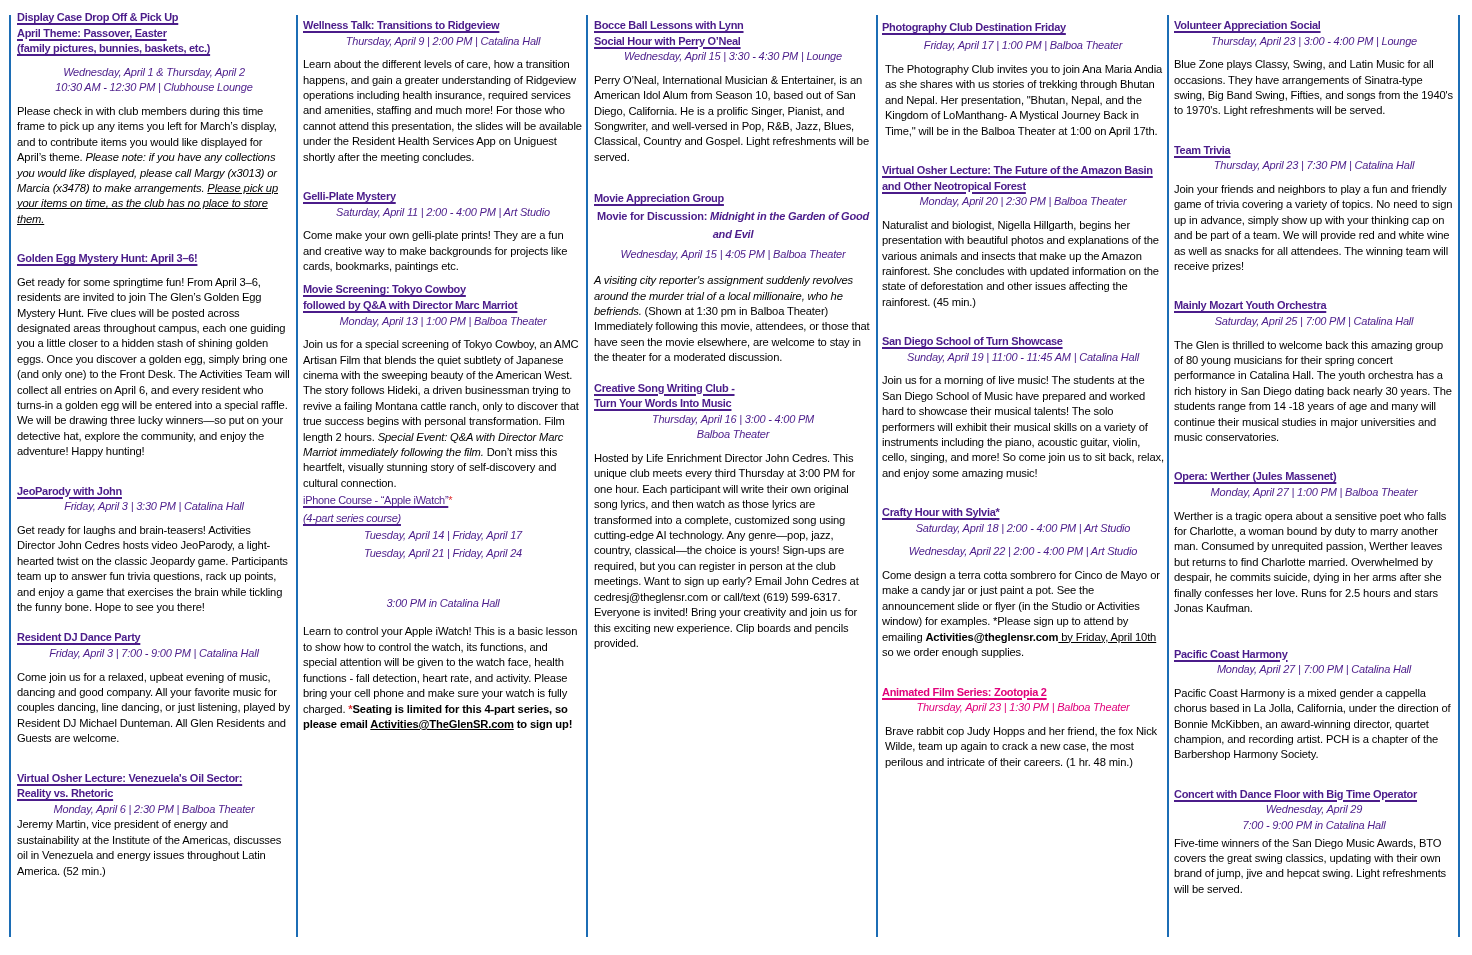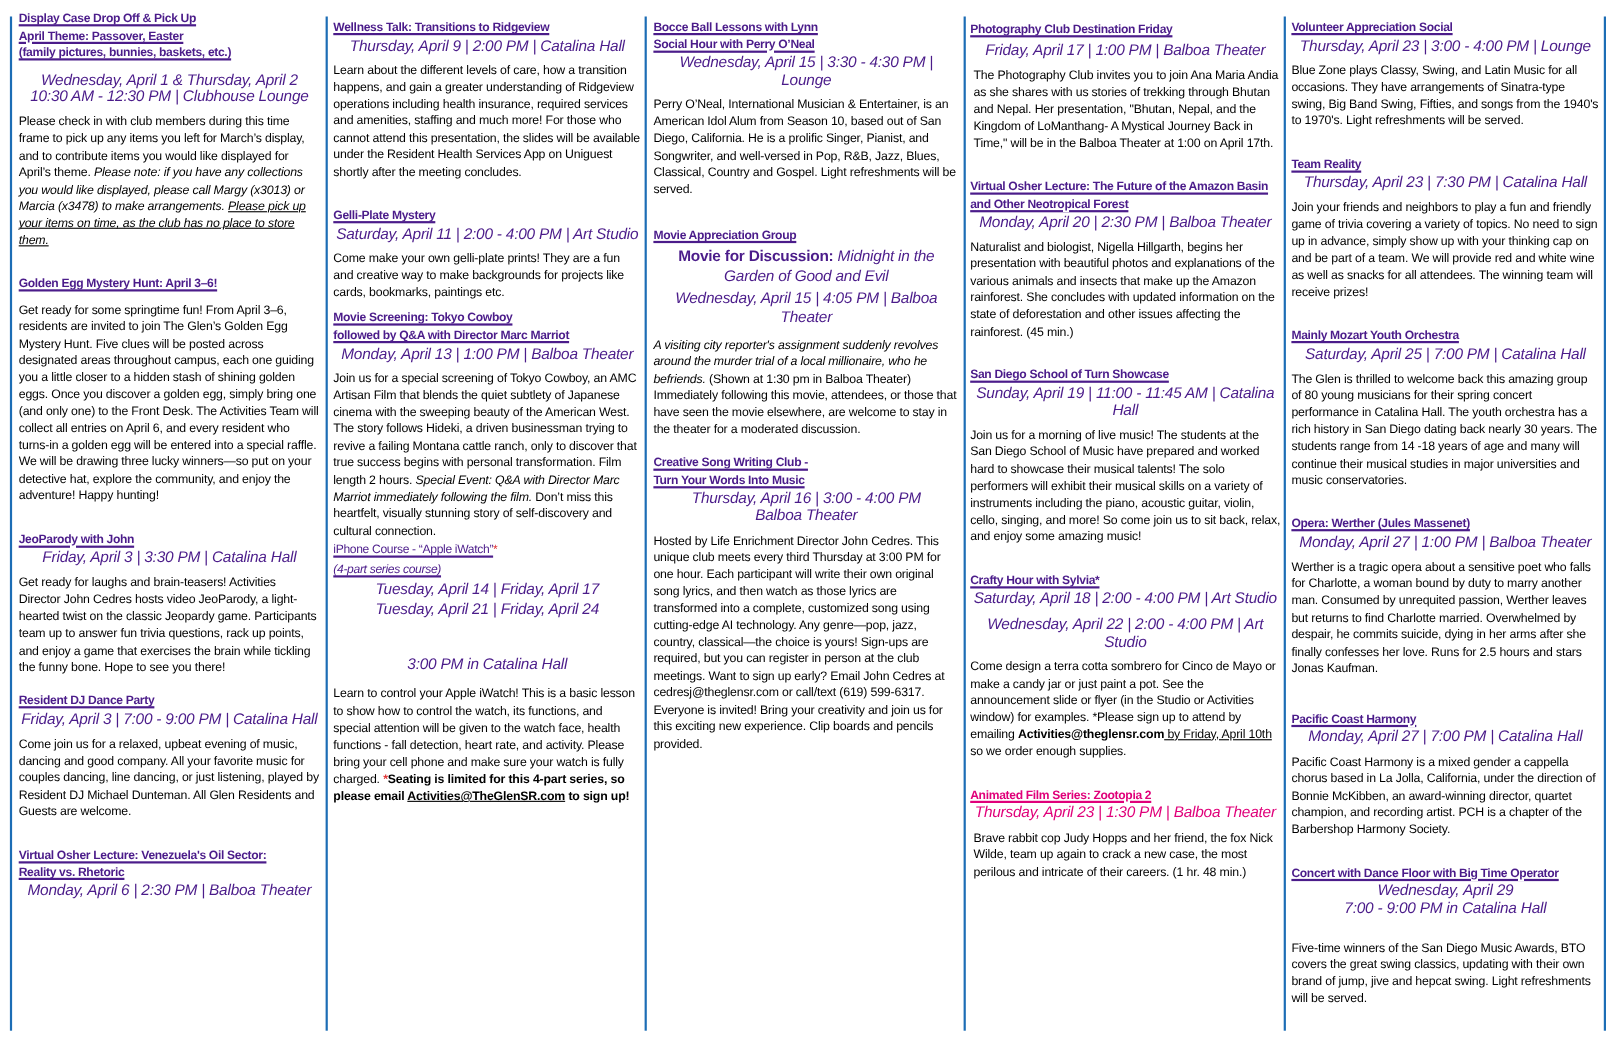--- a/index.html
+++ b/index.html
@@ -3,21 +3,21 @@
 <meta charset="utf-8">
 <style>
   * { box-sizing: border-box; margin: 0; padding: 0; }
   html, body { width: 1472px; height: 955px; background: #ffffff; overflow: hidden; }
   body { position: relative; font-family: "Liberation Sans", "DejaVu Sans", sans-serif; color: #000; }
   .vline { position: absolute; top: 15px; width: 2px; height: 922px; background: #1c6db5; }
   .col { position: absolute; top: 18px; font-size: 11.2px; line-height: 15.4px; letter-spacing: -0.15px; }
   .title-box { margin: 12px auto 10px auto; width: 202px; height: 37px; border: 1.5px solid #1c6db5; display: flex; align-items: center; justify-content: center; font-size: 19px; letter-spacing: 0; }
   .ev-title { color: #4b1c8a; font-weight: bold; text-decoration: underline; text-decoration-thickness: 1.5px; text-underline-offset: 2px; font-size: 11px; line-height: 15.6px; letter-spacing: -0.3px; }
   .ev-title.pink { color: #e0007a; }
-  .ev-meta { text-align: center; color: #4b1c8a; font-style: italic; font-size: 14px; line-height: 15.6px; letter-spacing: -0.2px; }
+  .ev-meta { text-align: center; color: #4b1c8a; font-style: italic; font-size: 11px; line-height: 15.6px; letter-spacing: -0.2px; }
   .ev-meta.pink { color: #e0007a; }
   .ev-meta.upright { font-style: normal; font-weight: bold; }
   .ev-meta .em { font-style: italic; }
   .body { margin-top: 8px; text-align: left; }
   .ital { font-style: italic; }
   .uline { text-decoration: underline; }
   .bold { font-weight: bold; }
   .red { color: #e03030; }
   .gap-s { height: 8px; }
   .gap-m { height: 15px; }
@@ -63,20 +63,21 @@
     <div class="ev-title">Resident DJ Dance Party</div>
     <div class="ev-meta">Friday, April 3 | 7:00  - 9:00 PM | Catalina Hall</div>
     <div class="body">Come join us for a relaxed, upbeat evening of music, dancing and good company. All your favorite music for couples dancing, line dancing, or just listening, played by Resident DJ Michael Dunteman. All Glen Residents and Guests are welcome.</div>
   </div>
   <div class="gap-l"></div>
 
   <div>
     <div class="ev-title">Virtual Osher Lecture: Venezuela's Oil Sector:</div>
     <div class="ev-title">Reality vs. Rhetoric</div>
     <div class="ev-meta">Monday, April 6 | 2:30 PM | Balboa Theater</div>
+    <div class="body" style="margin-top:0;">Jeremy Martin, vice president of energy and sustainability at the Institute of the Americas, discusses oil in Venezuela and energy issues throughout Latin America. (52 min.)</div>
   </div>
 </div>
 
 <div class="col" style="left:303px; width:280px;">
   <div>
     <div class="ev-title">Wellness Talk: Transitions to Ridgeview</div>
     <div class="ev-meta">Thursday, April 9 | 2:00 PM | Catalina Hall</div>
     <div class="body">Learn about the different levels of care, how a transition happens, and gain a greater understanding of Ridgeview operations including health insurance, required services and amenities, staffing and much more! For those who cannot attend this presentation, the slides will be available under the Resident Health Services App on Uniguest shortly after the meeting concludes.</div>
   </div>
   <div class="gap-l"></div>
@@ -112,21 +113,21 @@
 
   <div>
     <div class="ev-title">Social Hour with Perry O’Neal</div>
     <div class="ev-meta">Wednesday, April 15 | 3:30 - 4:30 PM | Lounge</div>
     <div class="body">Perry O’Neal, International Musician &amp; Entertainer, is an American Idol Alum from Season 10, based out of San Diego, California. He is a prolific Singer, Pianist, and Songwriter, and well-versed in Pop, R&amp;B, Jazz, Blues, Classical, Country and Gospel. Light refreshments will be served.</div>
   </div>
   <div class="gap-l"></div>
 
   <div>
     <div class="ev-title" style="line-height:18px;">Movie Appreciation Group</div>
-    <div class="ev-meta upright" style="line-height:18px; font-weight:normal; font-style:normal;"><span style="font-weight:bold;">Movie for Discussion: </span><span class="em" style="font-weight:normal;">Midnight in the Garden of Good and Evil</span></div>
+    <div class="ev-meta upright" style="line-height:18px; font-weight:normal; font-style:normal;"><span style="font-weight:bold;">Movie for Discussion: </span><span class="em" style="font-weight:bold;">Midnight in the Garden of Good and Evil</span></div>
     <div class="ev-meta" style="line-height:18px; margin-top:2px;">Wednesday, April 15 | 4:05 PM | Balboa Theater</div>
     <div class="body" style="margin-top:10px;"><span class="ital">A visiting city reporter's assignment suddenly revolves around the murder trial of a local millionaire, who he befriends.</span><span> (Shown at 1:30 pm in Balboa Theater) Immediately following this movie, attendees, or those that have seen the movie elsewhere, are welcome to stay in the theater for a moderated discussion.</span></div>
   </div>
   <div class="gap-m"></div>
 
   <div>
     <div class="ev-title">Creative Song Writing Club -</div>
     <div class="ev-title">Turn Your Words Into Music</div>
     <div class="ev-meta">Thursday, April 16 | 3:00  - 4:00 PM</div>
     <div class="ev-meta">Balboa Theater</div>
@@ -174,21 +175,21 @@
 
 <div class="col" style="left:1174px; width:280px;">
   <div>
     <div class="ev-title">Volunteer Appreciation Social</div>
     <div class="ev-meta">Thursday, April 23 | 3:00 - 4:00 PM | Lounge</div>
     <div class="body">Blue Zone plays Classy, Swing, and Latin Music for all occasions. They have arrangements of Sinatra-type swing, Big Band Swing, Fifties, and songs from the 1940's to 1970's. Light refreshments will be served.</div>
   </div>
   <div class="gap-l"></div>
 
   <div>
-    <div class="ev-title">Team Reality</div>
+    <div class="ev-title">Team Trivia</div>
     <div class="ev-meta">Thursday, April 23 | 7:30 PM | Catalina Hall</div>
     <div class="body">Join your friends and neighbors to play a fun and friendly game of trivia covering a variety of topics. No need to sign up in advance, simply show up with your thinking cap on and be part of a team. We will provide red and white wine as well as snacks for all attendees. The winning team will receive prizes!</div>
   </div>
   <div class="gap-l"></div>
 
   <div>
     <div class="ev-title">Mainly Mozart Youth Orchestra</div>
     <div class="ev-meta">Saturday, April 25 | 7:00 PM | Catalina Hall</div>
     <div class="body">The Glen is thrilled to welcome back this  amazing group of 80 young musicians for their spring concert performance in Catalina Hall. The youth orchestra has a rich history in San Diego dating back nearly 30 years. The students range  from 14 -18 years of age and  many will continue their musical studies  in major universities and music conservatories.</div>
   </div>
@@ -205,15 +206,15 @@
     <div class="ev-title">Pacific Coast  Harmony</div>
     <div class="ev-meta">Monday, April 27 | 7:00 PM | Catalina Hall</div>
     <div class="body">Pacific Coast Harmony is a mixed gender a cappella chorus based in La Jolla, California, under the direction of Bonnie McKibben, an award-winning director, quartet champion, and recording artist. PCH is a chapter of the Barbershop Harmony Society.</div>
   </div>
   <div class="gap-l"></div>
 
   <div>
     <div class="ev-title">Concert with Dance Floor with Big Time Operator</div>
     <div class="ev-meta">Wednesday, April 29</div>
     <div class="ev-meta">7:00  - 9:00 PM in Catalina Hall</div>
-    <div class="body" style="margin-top:21px;">Five-time winners of the San Diego Music Awards, BTO covers the great swing classics, updating with their own brand of jump, jive and hepcat swing. Light refreshments will be served.</div>
+    <div class="body" style="margin-top:2px;">Five-time winners of the San Diego Music Awards, BTO covers the great swing classics, updating with their own brand of jump, jive and hepcat swing. Light refreshments will be served.</div>
   </div>
 </div>
 
 </body></html>

